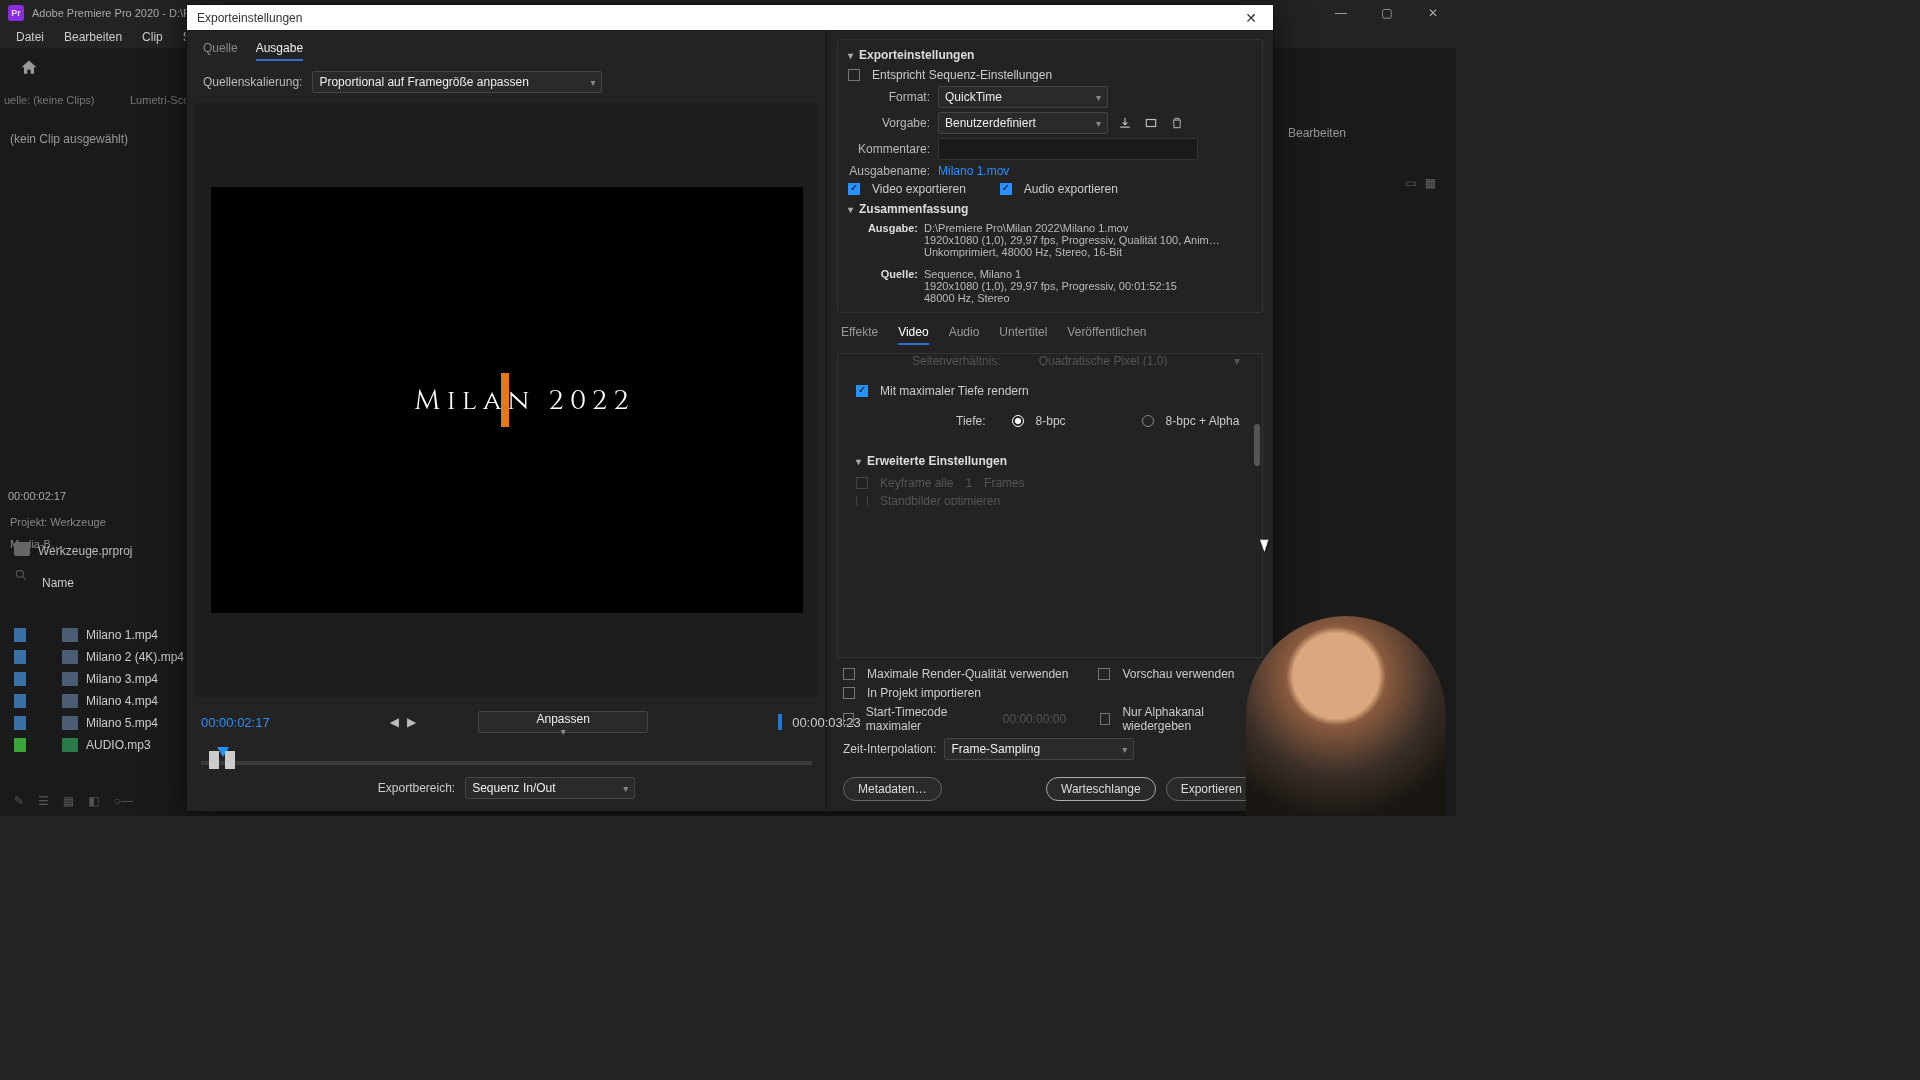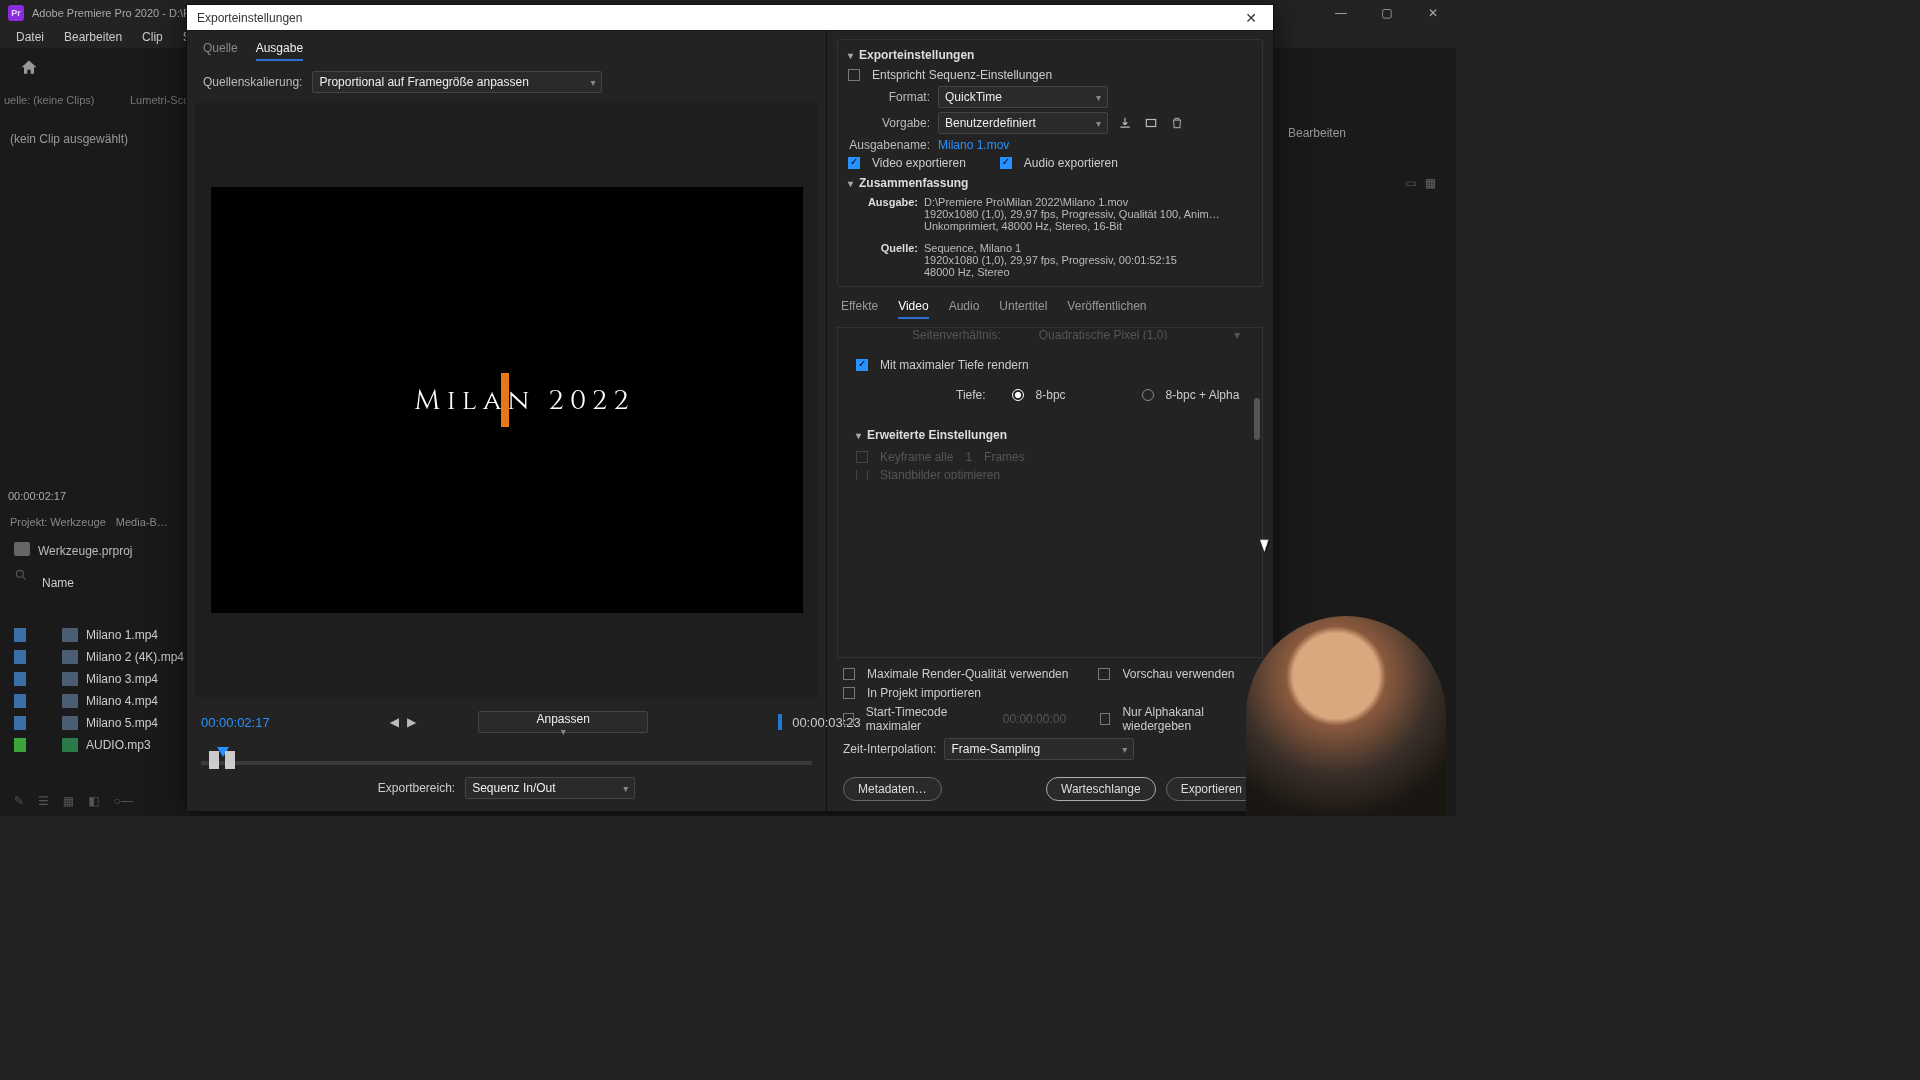--- a/index.html
+++ b/index.html
@@ -19,21 +19,21 @@
 
 .main-bg { position: absolute; top: 48px; left: 0; right: 0; bottom: 0; background: #1a1a1a; }
 .bg-home { position: absolute; top: 10px; left: 18px; width: 24px; height: 20px; color: #999; }
 .bg-source { position: absolute; top: 46px; left: 4px; font-size: 11px; color: #777; }
 .bg-noclip { position: absolute; top: 84px; left: 10px; font-size: 12px; color: #999; }
 .bg-lumetri { position: absolute; top: 46px; left: 130px; font-size: 11px; color: #777; }
 .bg-right-tab { position: absolute; top: 78px; right: 110px; font-size: 12px; color: #999; }
 .bg-right-icons { position: absolute; top: 128px; right: 20px; display: flex; gap: 8px; color: #666; }
 
 .bg-tc { position: absolute; top: 442px; left: 8px; color: #aaa; font-size: 11px; }
-.bg-proj-tabs { position: absolute; top: 468px; left: 10px; display: flex; gap: 10px; font-size: 11px; color: #888; }
+.bg-proj-tabs { position: absolute; top: 468px; left: 10px; display: flex; gap: 10px; font-size: 11px; color: #888; flex-direction: column; }
 .bg-proj-name { position: absolute; top: 496px; left: 38px; font-size: 12px; color: #bbb; }
 .bg-folder-icon { position: absolute; top: 494px; left: 14px; width: 16px; height: 14px; background: #666; border-radius: 2px; }
 .bg-search { position: absolute; top: 520px; left: 14px; width: 16px; height: 16px; color: #555; }
 .bg-namecol { position: absolute; top: 528px; left: 42px; font-size: 12px; color: #ccc; }
 .bg-files { position: absolute; top: 572px; left: 14px; right: auto; }
 .bg-file-row { display: flex; align-items: flex-end; height: 22px; gap: 8px; }
 .bg-color-chip { width: 12px; height: 14px; }
 .bg-color-blue { background: #3b6fa5; }
 .bg-color-green { background: #3aa53b; }
 .bg-file-icon { width: 16px; height: 14px; background: #4a5d73; border-radius: 1px; margin-left: 28px; }
@@ -300,20 +300,24 @@
                 <rect x="4" y="6" width="16" height="12" fill="none" stroke="#bbb" stroke-width="2"></rect>
               </svg>
             </div>
           <div class="icon-btn">
               <svg viewBox="0 0 24 24" width="14" height="14">
                 <path d="M6 7h12l-1 13H7zM9 4h6v3H9z" fill="none" stroke="#999" stroke-width="2"></path>
               </svg>
             </div>
         </div>
         <div class="row lbl-right">
+          <label>Kommentare:</label>
+          <div class="textinput"></div>
+        </div>
+        <div class="row lbl-right">
           <label>Ausgabename:</label>
           <span class="link-blue">Milano 1.mov</span>
         </div>
         <div class="row">
           <span class="cb checked"></span>
           <span>Video exportieren</span>
           <span style="width:18px"></span>
           <span class="cb checked"></span>
           <span>Audio exportieren</span>
         </div>

